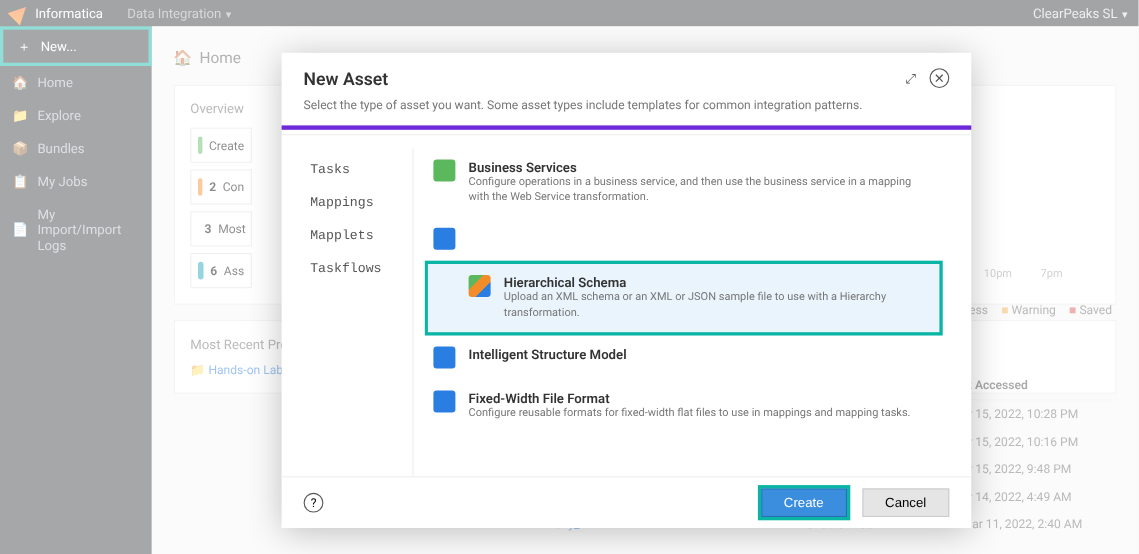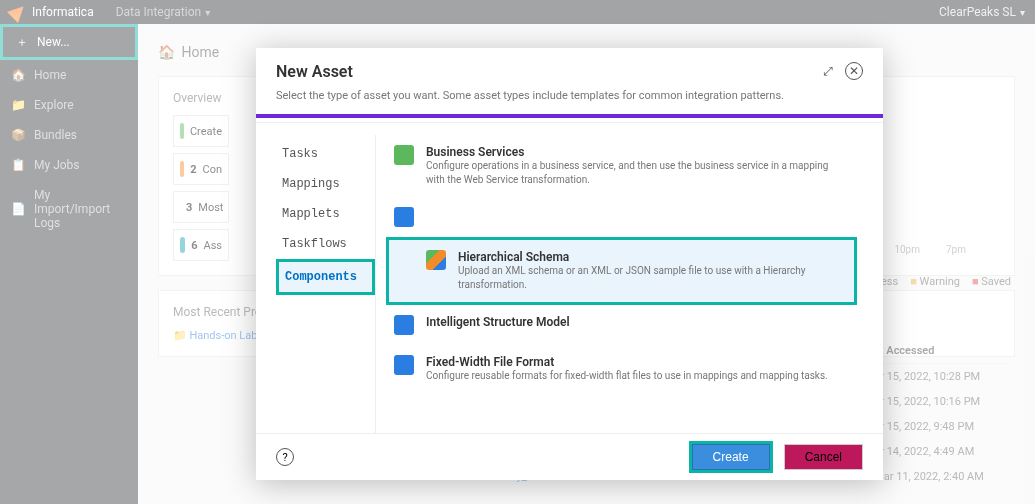--- a/index.html
+++ b/index.html
@@ -58,21 +58,21 @@
 .asset-list { flex:1; overflow-y:auto; padding-right:6px; }
 .asset-item { display:flex; gap:12px; padding: 10px 8px; }
 .asset-item.sel { border:3px solid #0bb5a6; background:#eaf4fc;padding-left:37px; }
 .asset-item .aicon { width:20px; height:20px; flex-shrink:0; border-radius:3px; }
 .asset-item .atitle { font-size:12px; font-weight:600; color:#333; }
 .asset-item .adesc { font-size:10px; color:#777; line-height:1.4; }
 .asset-item .abody {display:flex; flex-direction:column;}
 .modal-footer { padding: 10px 20px; display:flex; align-items:center; gap:14px; border-top:1px solid #eee; }
 .help-ic { width:18px; height:18px; border:1.5px solid #555; border-radius:50%; display:flex; align-items:center; justify-content:center; font-size:11px; cursor:pointer;}
 .modal-footer .spacer { flex:1; }
-.btn { padding: 5px 20px; font-size:12px; cursor:pointer; border:1px solid #ccc; background:#be185d; }
+.btn { padding: 5px 20px; font-size:12px; cursor:pointer; border:1px solid #ccc; background:#e5e5e5; }
 .btn-primary { background:#3b8ede; border-color:#2a6fb5; color:#fff; outline:3px solid #0bb5a6; }
 
 
 .ic-green { background:#5cb85c; }
 .ic-orange { background:#f28c28; }
 .ic-blue { background:#2a7de1; }
 .ic-teal { background:#17a2b8; }
 .ic-multi { background: linear-gradient(135deg,#5cb85c 33%, #f28c28 33% 66%, #2a7de1 66% ); }
 .ic-struct { background:#2a7de1; }
 </style>
@@ -218,21 +218,20 @@
     <div class="hicon close">✕</div>
   </div>
   <div class="modal-sub">Select the type of asset you want. Some asset types include templates for common integration patterns.</div>
 
   <div class="modal-body">
     <div class="cat-list">
       <div class="cat-item">Tasks</div>
       <div class="cat-item">Mappings</div>
       <div class="cat-item">Mapplets</div>
       <div class="cat-item">Taskflows</div>
-      <div class="cat-item active">Components</div>
     </div>
     <div class="asset-list">
       <div class="asset-item">
           <div class="aicon ic-green"></div>
           <div class="abody">
             <div class="atitle">Business Services</div>
             <div class="adesc">Configure operations in a business service, and then use the business service in a mapping with the Web Service transformation.</div>
           </div>
         </div>
       <div class="asset-item">

